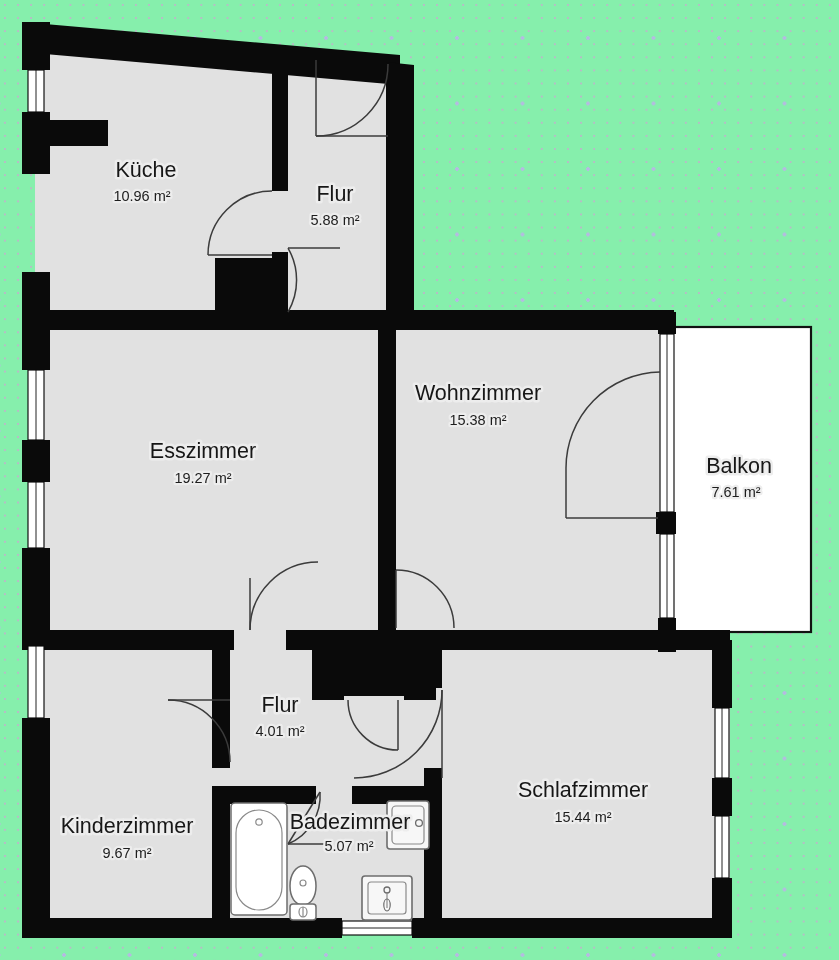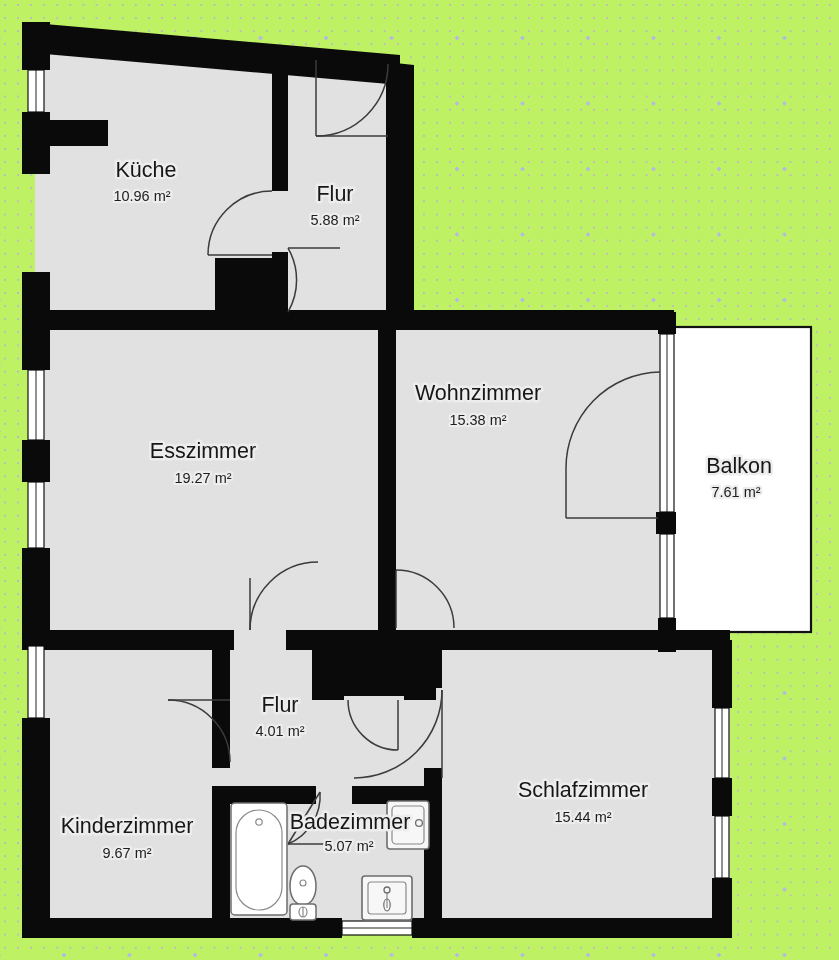--- a/index.html
+++ b/index.html
@@ -11,21 +11,21 @@
   body {
     width: 839px;
     height: 960px;
     overflow: hidden;
     font-family: "Liberation Sans", sans-serif;
   }
   #plan-root {
     position: relative;
     width: 839px;
     height: 960px;
-    background-color: #bef264;
+    background-color: #86efac;
     text-align: center;
   }
   
   #grid-bg {
     position: absolute;
     inset: 0;
     background-image:
       radial-gradient(circle at 1px 1px, #b9bac6 1.1px, transparent 1.2px),
       radial-gradient(circle at 2px 2px, #b4bbe0 1.7px, transparent 1.9px);
     background-size: 13.1px 13.1px, 65.5px 65.5px;

